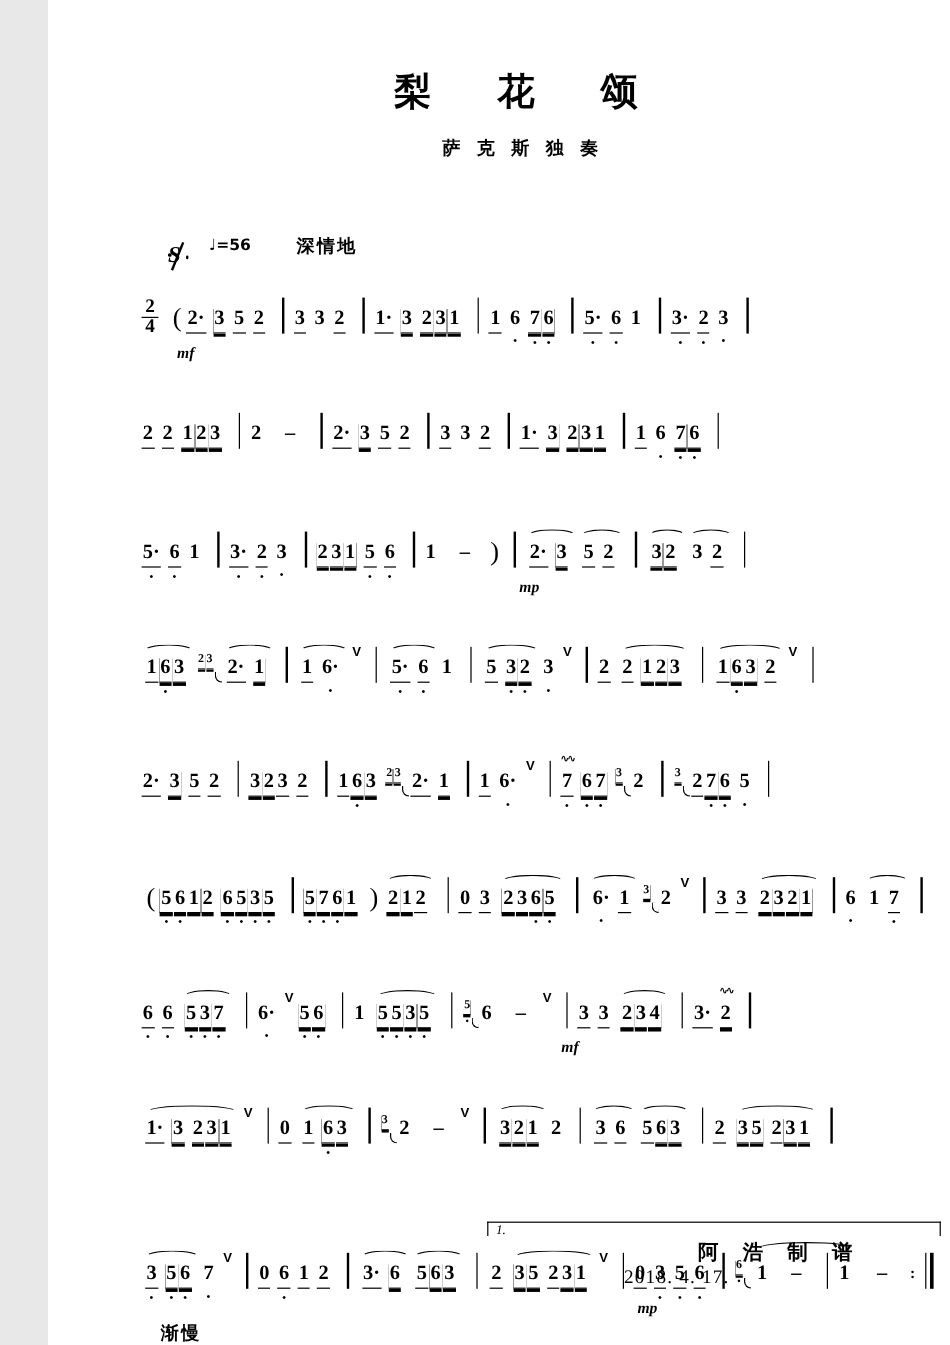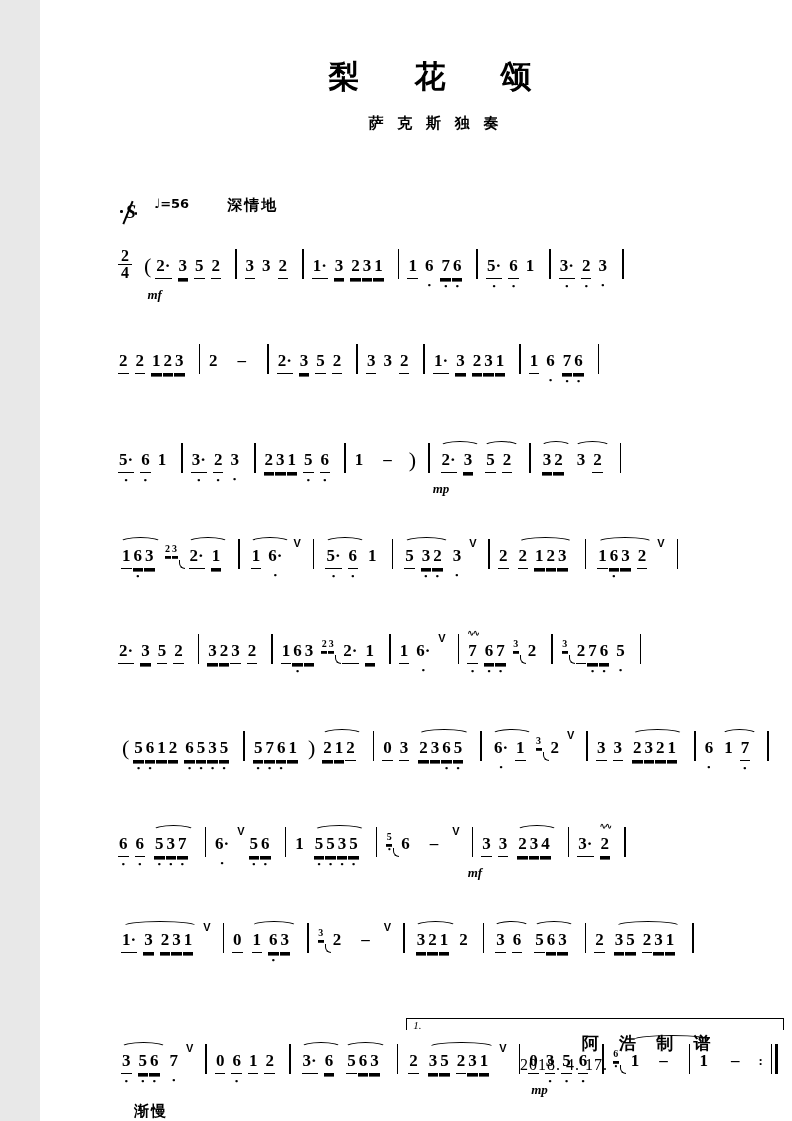--- a/index.html
+++ b/index.html
@@ -8,21 +8,21 @@
   
   .title{position:absolute;top:56px;left:0;width:100%;text-align:center;
          font-size:31px;font-weight:bold;letter-spacing:12px;}
   .subtitle{position:absolute;top:114px;left:0;width:100%;text-align:center;
             font-size:15px;font-weight:bold;letter-spacing:5px;}
   .keyrow{position:absolute;top:134px;left:84px;right:92px;display:flex;justify-content:space-between;}
   .keysig{font-size:17px;font-weight:bold;font-family:"Liberation Serif",serif;}
   .keysig .acc{font-size:12px;vertical-align:6px;font-family:"DejaVu Sans",sans-serif;}
   .composer{font-size:15px;letter-spacing:2px;}
   
-  .temporow{position:absolute;top:196px;left:80px;height:30px;white-space:nowrap;text-align:right;}
+  .temporow{position:absolute;top:196px;left:100px;height:30px;white-space:nowrap;}
   .segno{display:inline-block;position:relative;width:16px;height:24px;margin-right:14px;
          font-size:19px;font-weight:bold;font-style:italic;vertical-align:-4px;}
   .segno i{position:absolute;left:7px;top:-1px;width:1.5px;height:25px;background:#000;
            transform:rotate(22deg);}
   .segno u{position:absolute;width:2.5px;height:2.5px;border-radius:50%;background:#000;}
   .segno u.d1{left:0;top:9px;} .segno u.d2{right:-1px;top:11px;}
   .metro{font-size:13px;font-weight:bold;margin-right:34px;vertical-align:6px;
          font-family:"DejaVu Sans",sans-serif;}
   .expr{font-size:15px;font-weight:bold;letter-spacing:2px;vertical-align:4px;}
   

